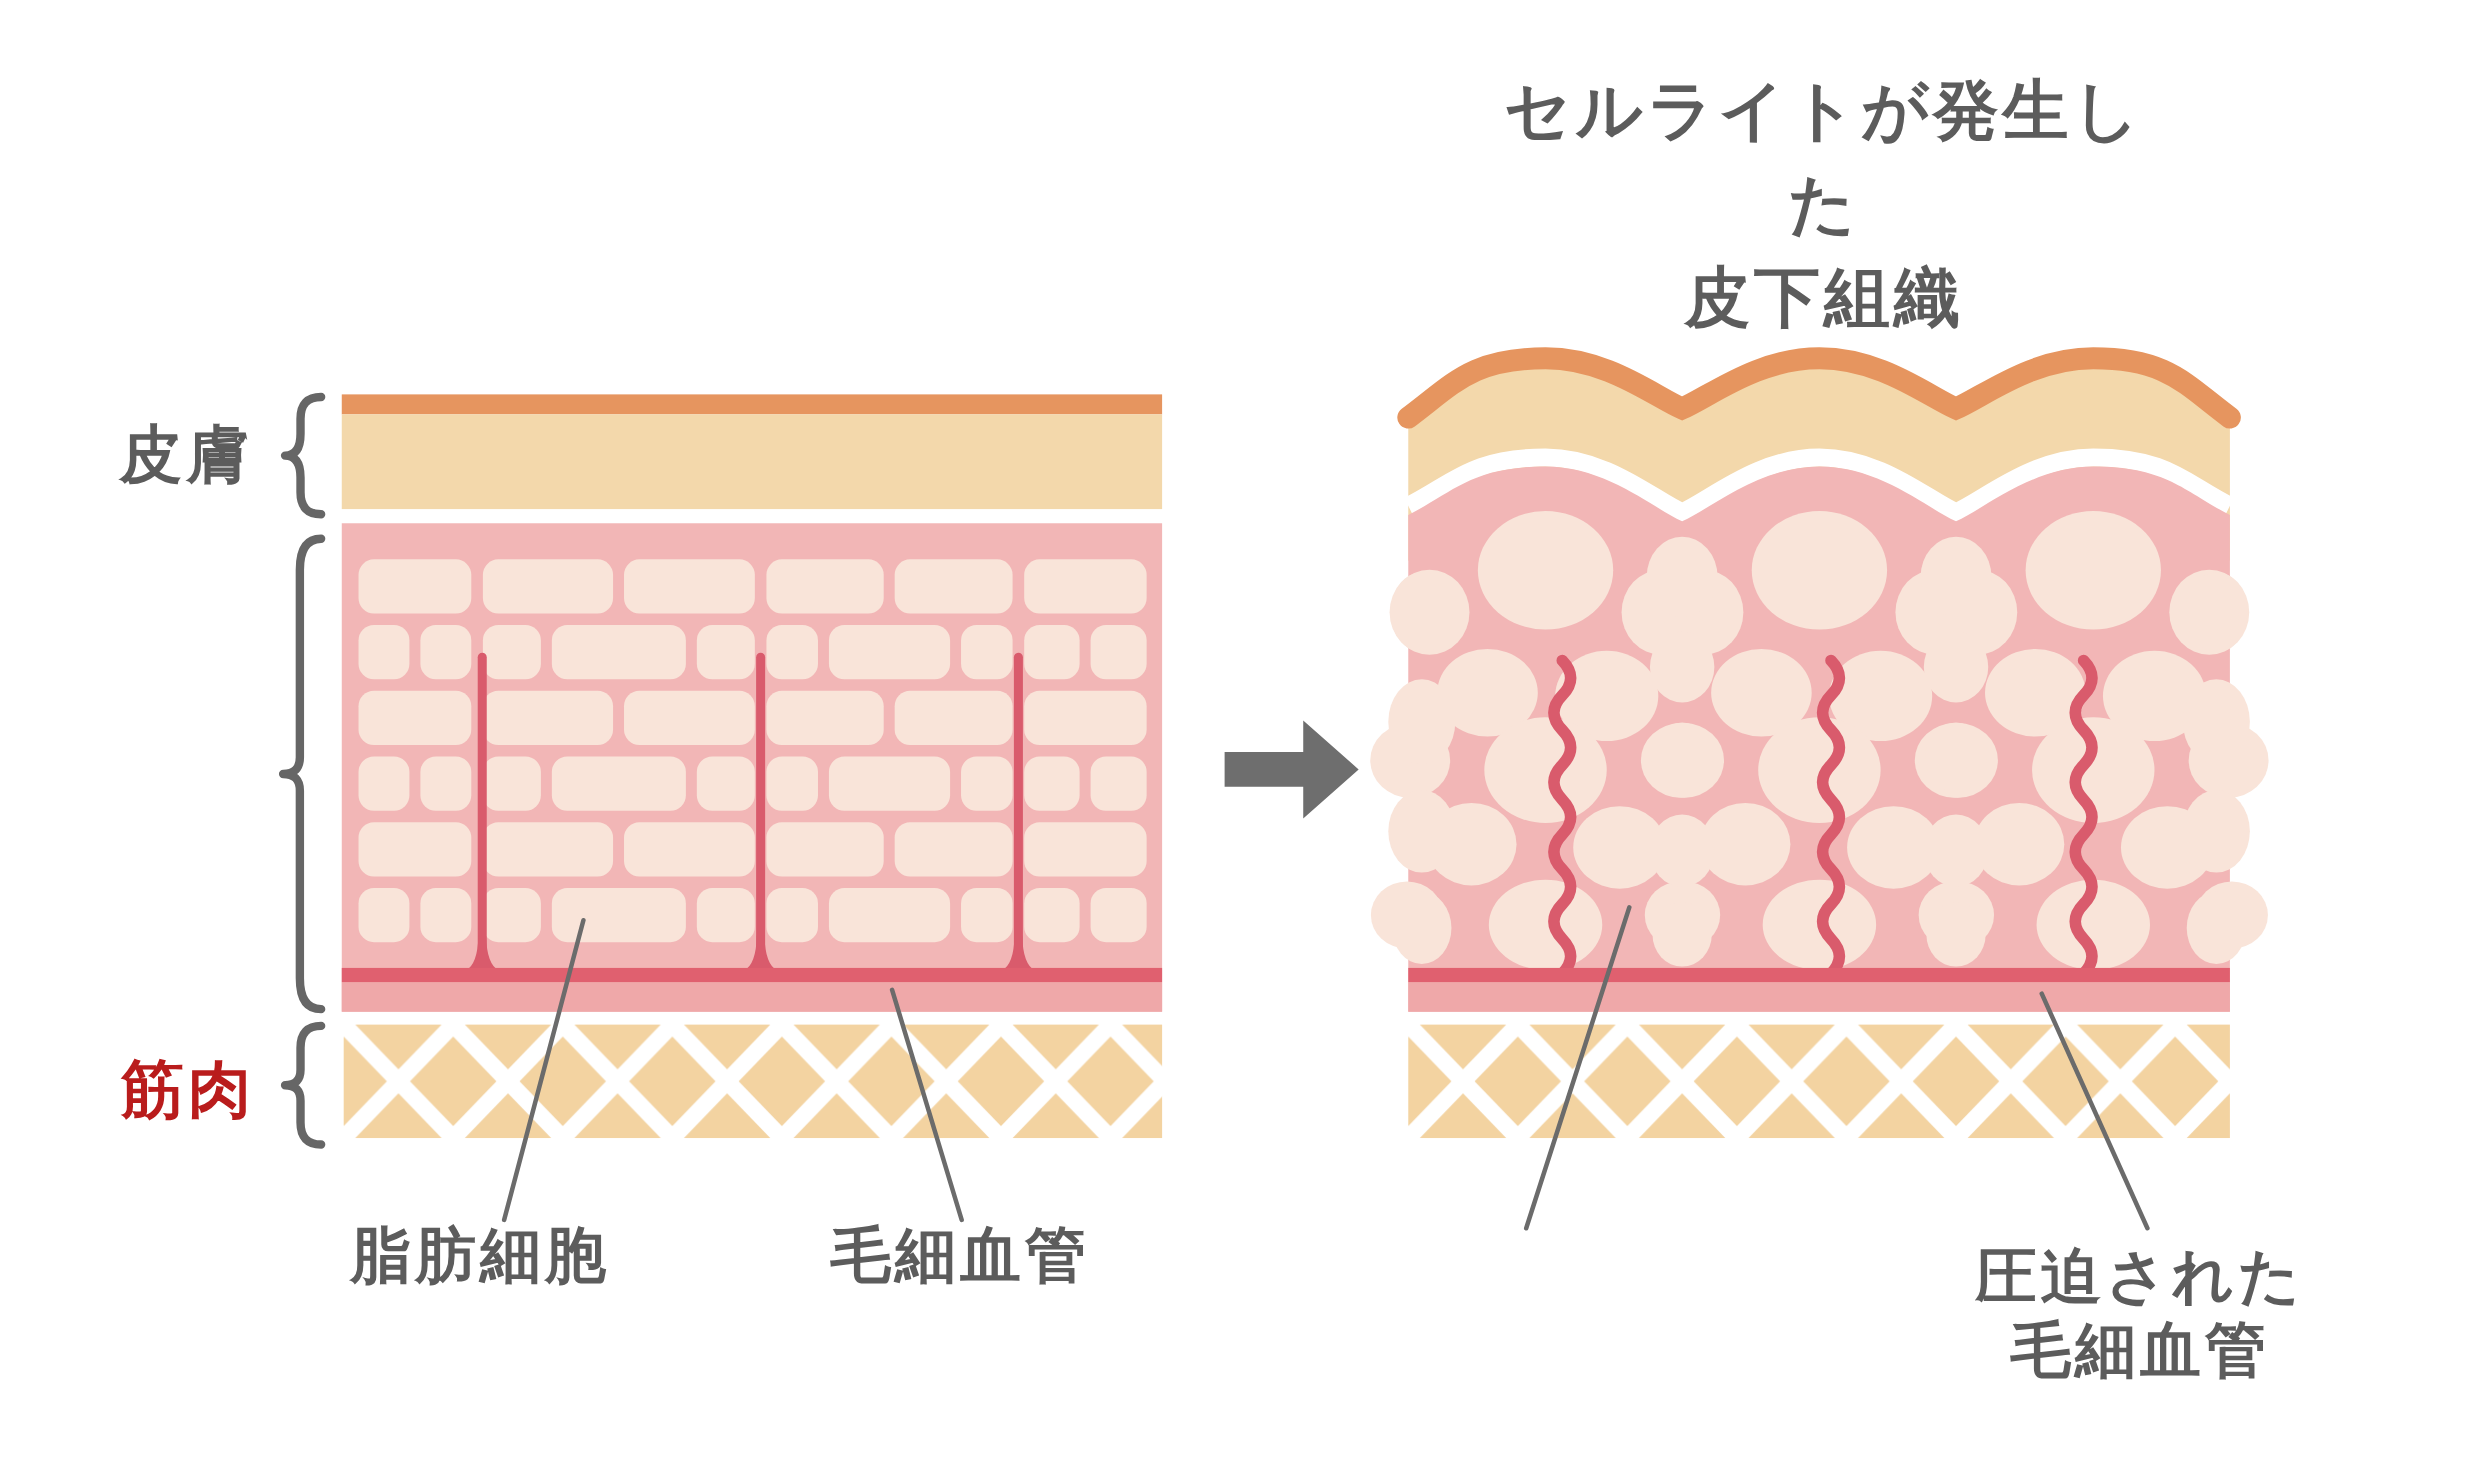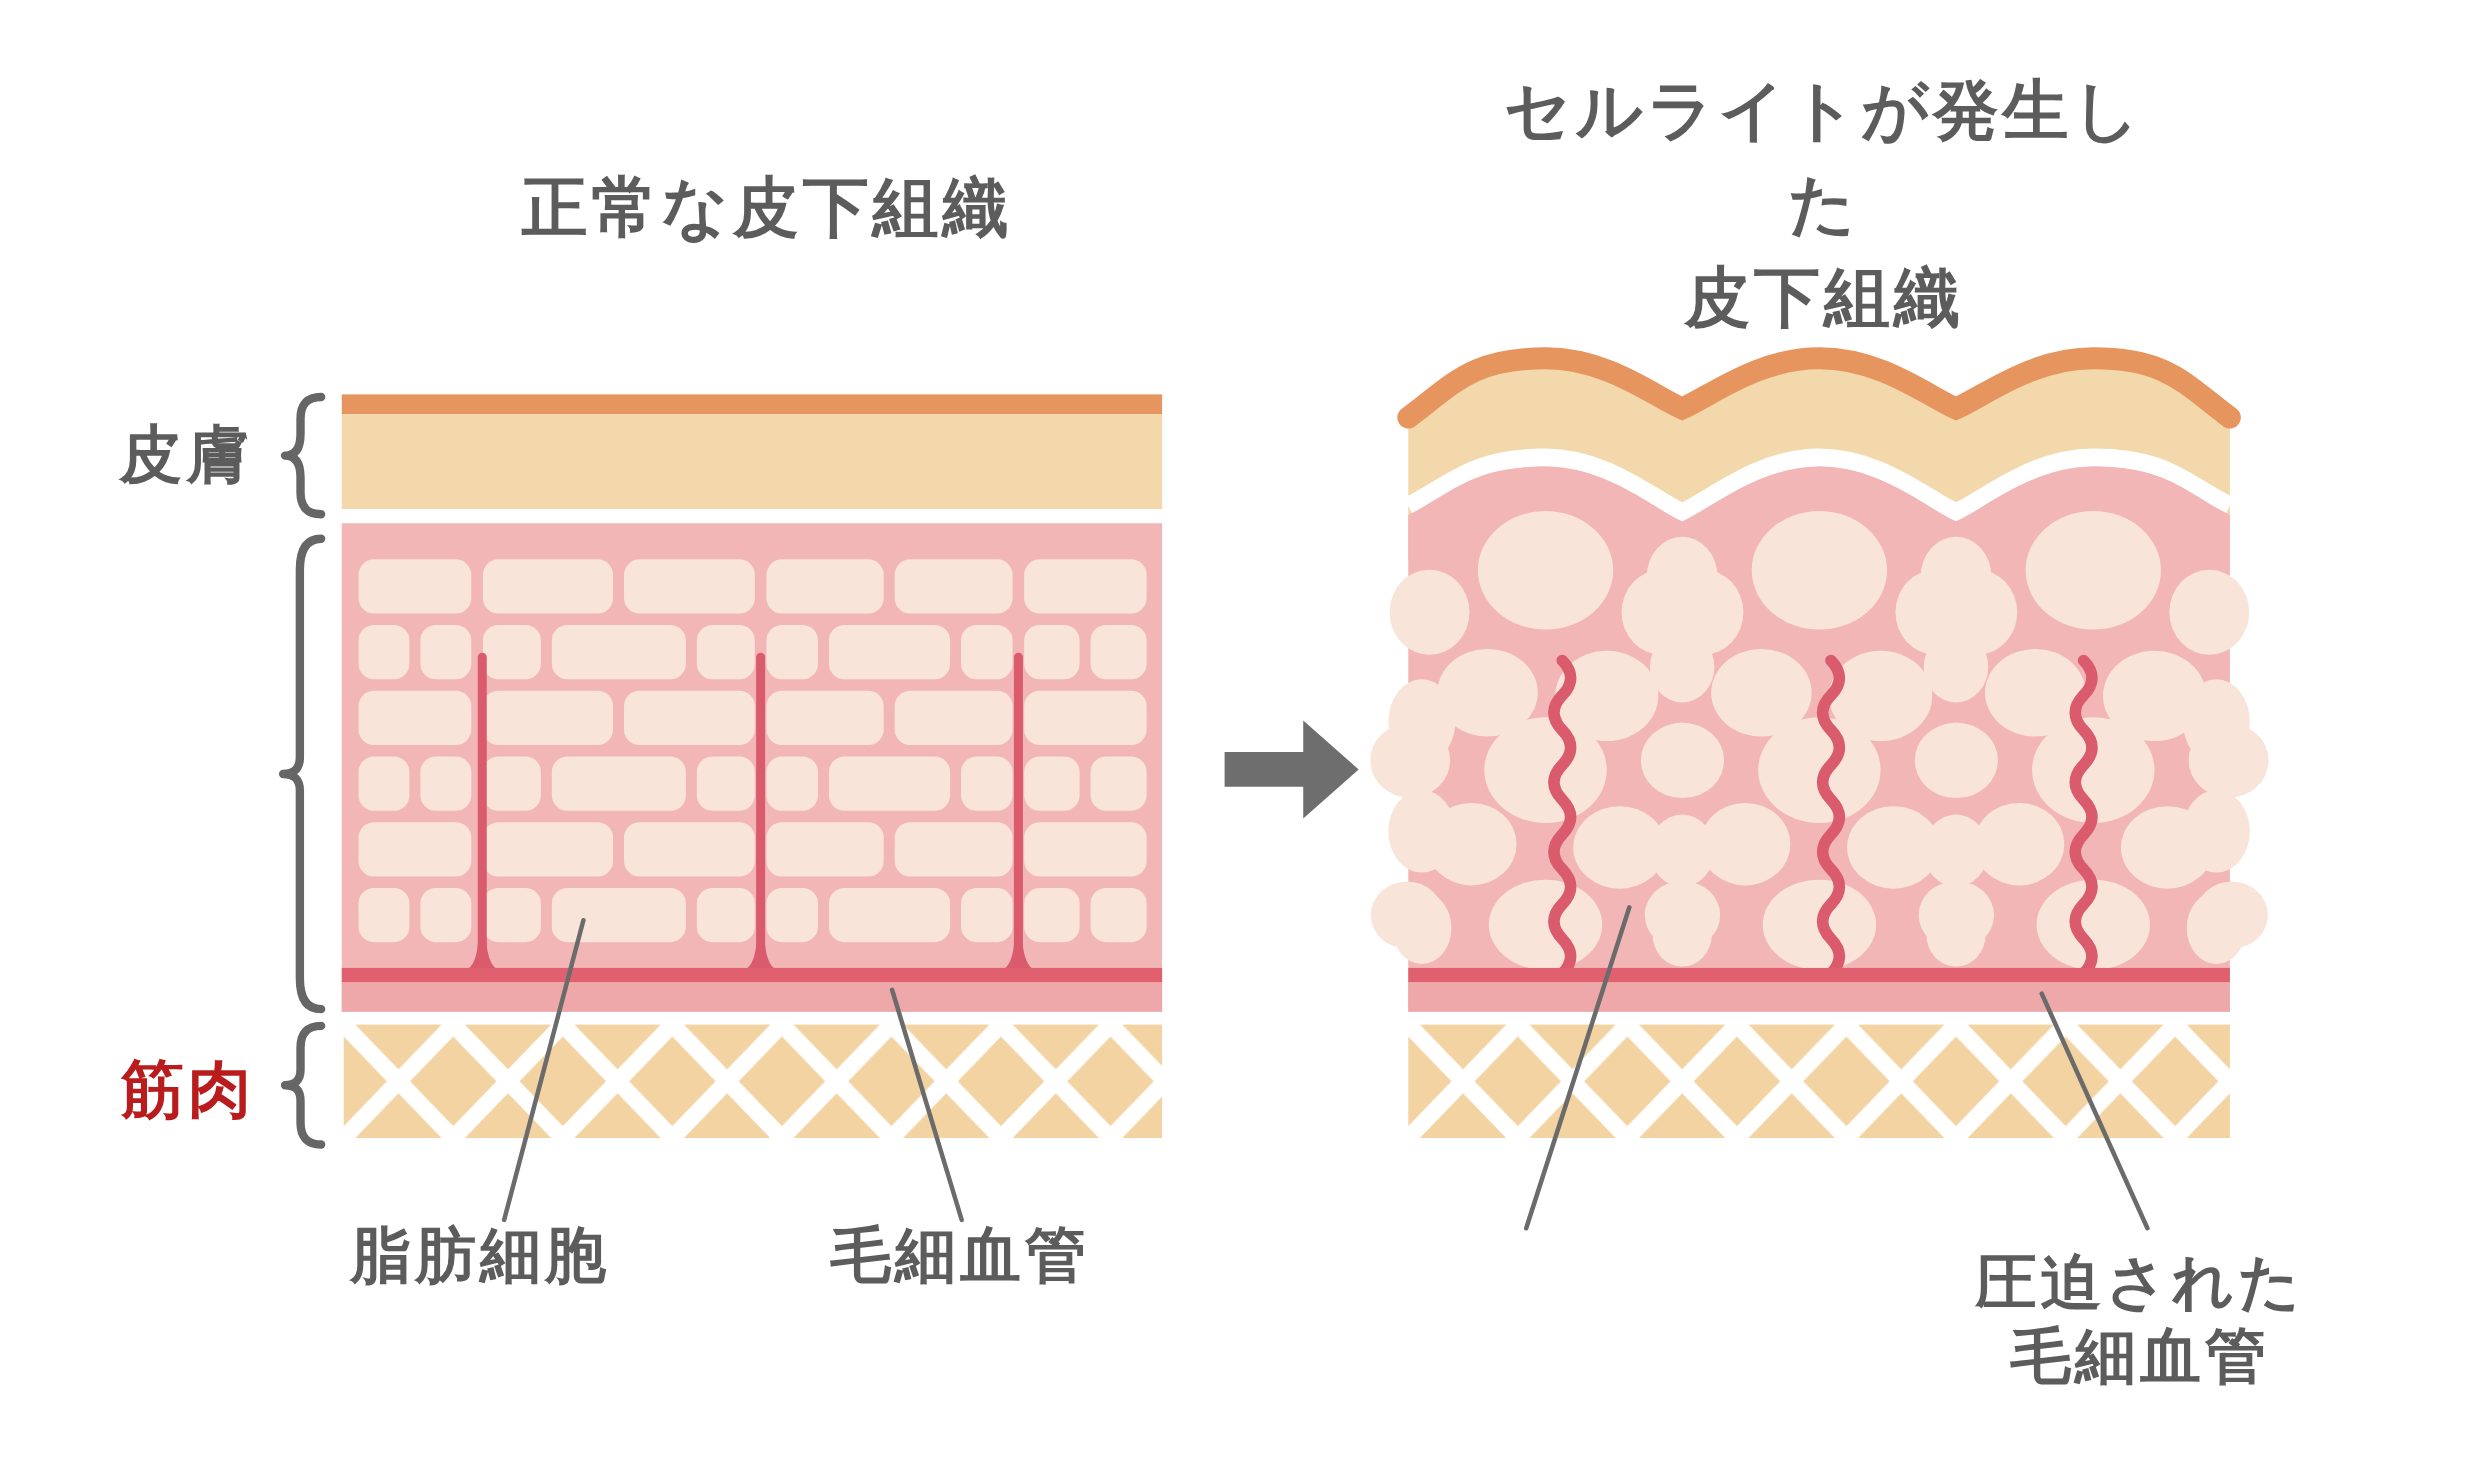--- a/index.html
+++ b/index.html
@@ -194,25 +194,24 @@
     <polygon points="1900,1167 2022,1167 2022,1118 2108,1194 2022,1270 2022,1221 1900,1221" fill="#6e6e6e"></polygon>
 
     <g stroke-width="7" stroke-linecap="round" stroke="#6b6b6b">
       <line x1="905" y1="1428" x2="782" y2="1893"></line>
       <line x1="1384" y1="1536" x2="1492" y2="1893"></line>
       <line x1="2528" y1="1408" x2="2368" y2="1906"></line>
       <line x1="3168" y1="1542" x2="3332" y2="1906"></line>
     </g>
   </svg>
 
-  <div class="jp title" style="left: 767px; top: 208px; color: rgb(92, 92, 92);">正常な皮下組織</div>
   <div class="jp title" style="left: 1824px; top: 205px; color: rgb(92, 92, 92);">セルライトが発生した
 皮下組織</div>
 
   <div class="jp layer-label" style="left: 186px; top: 454px; color: rgb(92, 92, 92);">皮膚</div>
   <div class="jp layer-label" style="left: 188px; top: 1089px; color: #b91c1c;">筋肉</div>
 
   <div class="jp caption" style="left: 480px; top: 1255px; color: rgb(92, 92, 92);">脂肪細胞</div>
   <div class="jp caption" style="left: 960px; top: 1255px; color: rgb(92, 92, 92);">毛細血管</div>
-  <div class="jp caption" style="left: 2140px; top: 1313px; color: rgb(92, 92, 92); margin-top: 6px;">圧迫された
+  <div class="jp caption" style="left: 2140px; top: 1313px; color: rgb(92, 92, 92);">圧迫された
 毛細血管</div>
 </div>
 
 
 </body></html>

